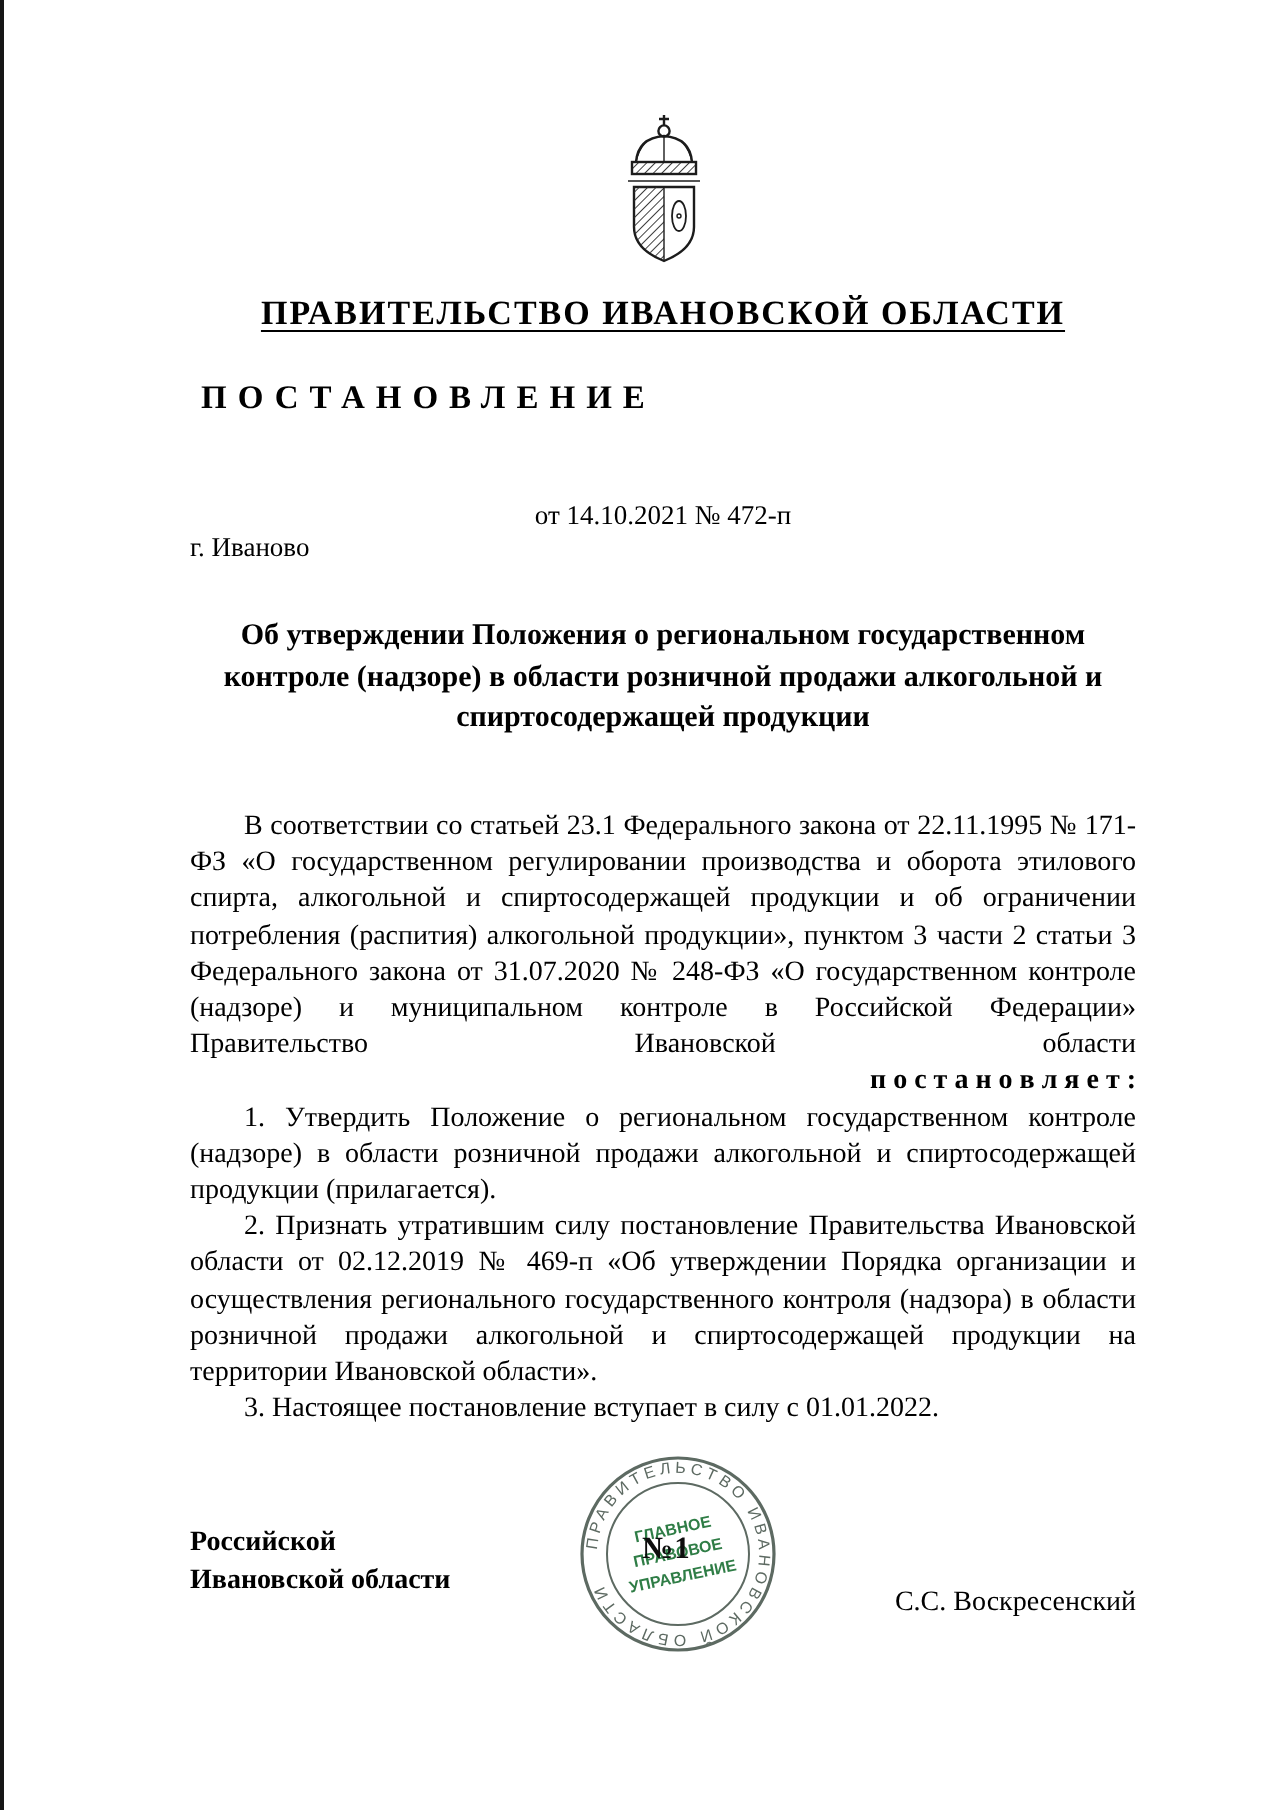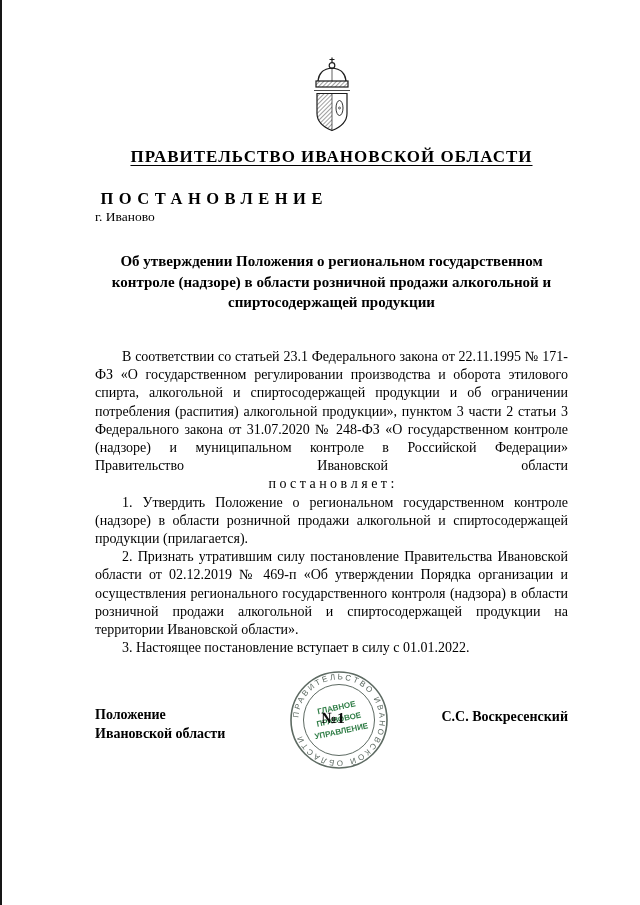--- a/index.html
+++ b/index.html
@@ -33,30 +33,30 @@
   .city     { text-align:left; font-size:13.5px; }
 
   .title {
     text-align:center; font-weight:bold; font-size:15px;
     line-height:1.38; margin:26px auto 0; max-width:492px;
   }
 
   .bodytext { margin-top:35px; font-size:14px; line-height:1.3; }
   .bodytext p { text-align:justify; text-indent:27px; }
   .bodytext p.preamble { text-align-last:justify; }
-  .bodytext p.decree { text-indent:0; text-align:center; font-weight:normal; }
+  .bodytext p.decree { text-indent:0; text-align:right; font-weight:bold; }
 
   .sig-row { position:relative; margin-top:24px; height:130px; }
   .sig-pos {
     position:absolute; left:0; top:25px;
     font-weight:bold; font-size:14px; line-height:1.35;
   }
   .sig-name {
-    position:absolute; right:0; top:28px;
-    font-weight:bold; font-size:14px;
+    position:absolute; right:0; top:56px;
+    font-weight:normal; font-size:14px;
   }
   .stamp-wrap {
     position:absolute; left:193px; top:-12px;
     width:102px; height:102px;
   }
   .stamp-wrap svg { position:absolute; left:0; top:0; }
   .stamp-no {
     position:absolute; left:33px; top:40px;
     font-weight:bold; font-size:15.5px; color:#0d0d0d;
     letter-spacing:0.5px;
@@ -87,34 +87,35 @@
           <path d="M11 37.5 h15 v36.5 q-14.5 -6 -15 -16.5 z" fill="url(#hatch)" stroke="none"></path>
           <path d="M26 37.5 v37" stroke-width="0.7"></path>
           <ellipse cx="33.5" cy="52" rx="3.5" ry="7.5" stroke-width="0.9"></ellipse>
           <circle cx="33.5" cy="52" r="1" stroke-width="0.7"></circle>
         </g>
       </svg>
     </div>
 
     <div class="org">ПРАВИТЕЛЬСТВО ИВАНОВСКОЙ ОБЛАСТИ</div>
     <div class="doctype">ПОСТАНОВЛЕНИЕ</div>
+    <div class="dateline">от 14.10.2021 № 472-п</div>
     <div class="city">г. Иваново</div>
     <div class="title">Об утверждении Положения о региональном государственном контроле (надзоре) в области розничной продажи алкогольной и спиртосодержащей продукции</div>
 
     <div class="bodytext">
       <p class="preamble">В соответствии со статьей 23.1 Федерального закона от 22.11.1995 № 171-ФЗ «О государственном регулировании производства и оборота этилового спирта, алкогольной и спиртосодержащей продукции и об ограничении потребления (распития) алкогольной продукции», пунктом 3 части 2 статьи 3 Федерального закона от 31.07.2020 № 248-ФЗ «О государственном контроле (надзоре) и муниципальном контроле в Российской Федерации» Правительство Ивановской области</p>
       <p class="decree">п о с т а н о в л я е т :</p>
       <p>1. Утвердить Положение о региональном государственном контроле (надзоре) в области розничной продажи алкогольной и спиртосодержащей продукции (прилагается).</p>
       <p>2. Признать утратившим силу постановление Правительства Ивановской области от 02.12.2019 № 469-п «Об утверждении Порядка организации и осуществления регионального государственного контроля (надзора) в области розничной продажи алкогольной и спиртосодержащей продукции на территории Ивановской области».</p>
       <p>3. Настоящее постановление вступает в силу с 01.01.2022.</p>
     </div>
 
     <div class="sig-row">
       <div class="sig-pos">
-        <div>Положение</div>
+        <div>Российской</div>
         <div>Ивановской области</div>
       </div>
 
       <div class="stamp-wrap">
         <svg width="102" height="102" viewBox="0 0 102 102">
           <defs>
             <path id="ringPath" d="M 10.5 51 a 40.5 40.5 0 1 1 81 0 a 40.5 40.5 0 1 1 -81 0" fill="none"></path>
           </defs>
           <circle cx="51" cy="51" r="48" fill="none" stroke-width="1.6" stroke="#5d6a62"></circle>
           <circle cx="51" cy="51" r="35.5" fill="none" stroke-width="1" stroke="#5d6a62"></circle>

